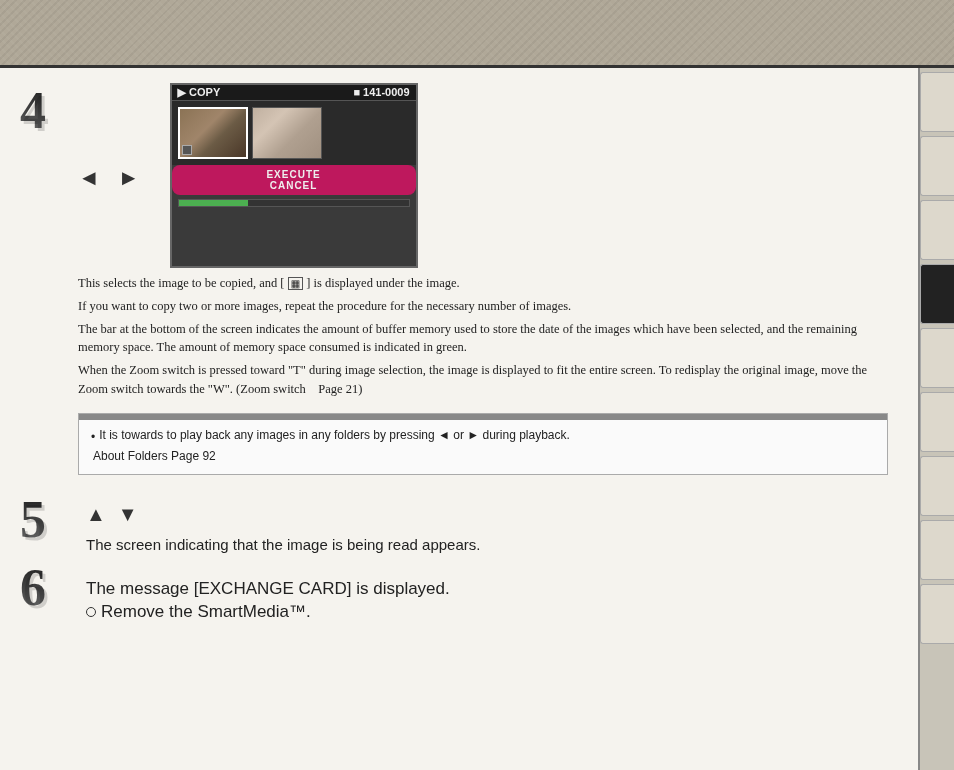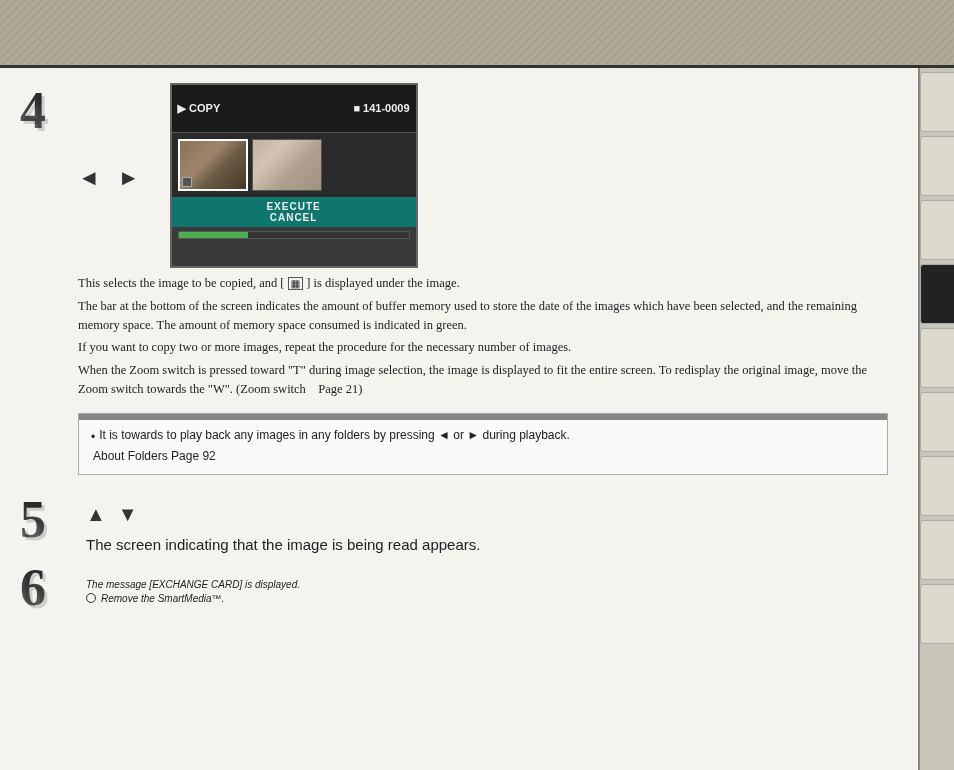--- a/index.html
+++ b/index.html
@@ -101,21 +101,21 @@
       background: #3a3a3a;
       position: relative;
     }
     .camera-header-bar {
       background: #1a1a1a;
       color: #eee;
       font-size: 11px;
       font-weight: bold;
       display: flex;
       justify-content: space-between;
-      padding: 17px 6px;
+      padding: 1px 6px;
       border-bottom: 1px solid #555;
     }
     .camera-images {
       display: flex;
       gap: 4px;
       padding: 6px;
       background: #2a2a2a;
     }
     .camera-img-box {
       width: 70px;
@@ -142,27 +142,28 @@
     .camera-checkbox {
       position: absolute;
       bottom: 2px;
       left: 2px;
       width: 10px;
       height: 10px;
       background: #555;
       border: 1px solid #aaa;
     }
     .camera-menu {
-      background: #0f766e;
+      background: #be185d;
       color: #eee;
       font-size: 10px;
       font-weight: bold;
       text-align: center;
       padding: 4px;
       letter-spacing: 1px;
+      border-radius: 8px;
     }
     .camera-progress-bar {
       height: 8px;
       background: #333;
       margin: 4px 6px;
       border: 1px solid #555;
     }
     .camera-progress-fill {
       height: 100%;
       width: 30%;
@@ -222,24 +223,23 @@
       margin-top: 10px;
     }
 
     
     .step6-section {
       display: flex;
       align-items: flex-start;
       gap: 10px;
     }
     .step6-text {
-      font-size: 10px;
+      font-size: 17px;
       color: #222;
       margin-top: 8px;
-      font-style: italic;
     }
     .step6-text p {
       margin-bottom: 3px;
     }
     .circle-bullet {
       display: flex;
       align-items: center;
       gap: 5px;
       margin-bottom: 2px;
     }
@@ -312,22 +312,22 @@
             <div class="camera-menu">EXECUTE<br>CANCEL</div>
             <div class="camera-progress-bar">
               <div class="camera-progress-fill"></div>
             </div>
           </div>
         </div>
       </div>
 
       <div class="step4-text">
         <p>This selects the image to be copied, and [&nbsp;<span style="border:1px solid #555; padding:0 2px; font-size:10px;">▦</span>&nbsp;] is displayed under the image.</p>
+        <p>If you want to copy two or more images, repeat the procedure for the necessary number of images.</p>
         <p>The bar at the bottom of the screen indicates the amount of buffer memory used to store the date of the images which have been selected, and the remaining memory space. The amount of memory space consumed is indicated in green.</p>
-        <p>If you want to copy two or more images, repeat the procedure for the necessary number of images.</p>
         <p>When the Zoom switch is pressed toward "T" during image selection, the image is displayed to fit the entire screen. To redisplay the original image, move the Zoom switch towards the "W". (Zoom switch&nbsp;&nbsp;&nbsp;&nbsp;Page 21)</p>
       </div>
 
       <div class="note-box">
         <div class="note-box-header"></div>
         <div class="note-bullet">
           <span class="note-bullet-dot">•</span>
           <span>It is towards to play back any images in any folders by pressing ◄ or ► during playback.</span>
         </div>
         <div class="note-indent">

